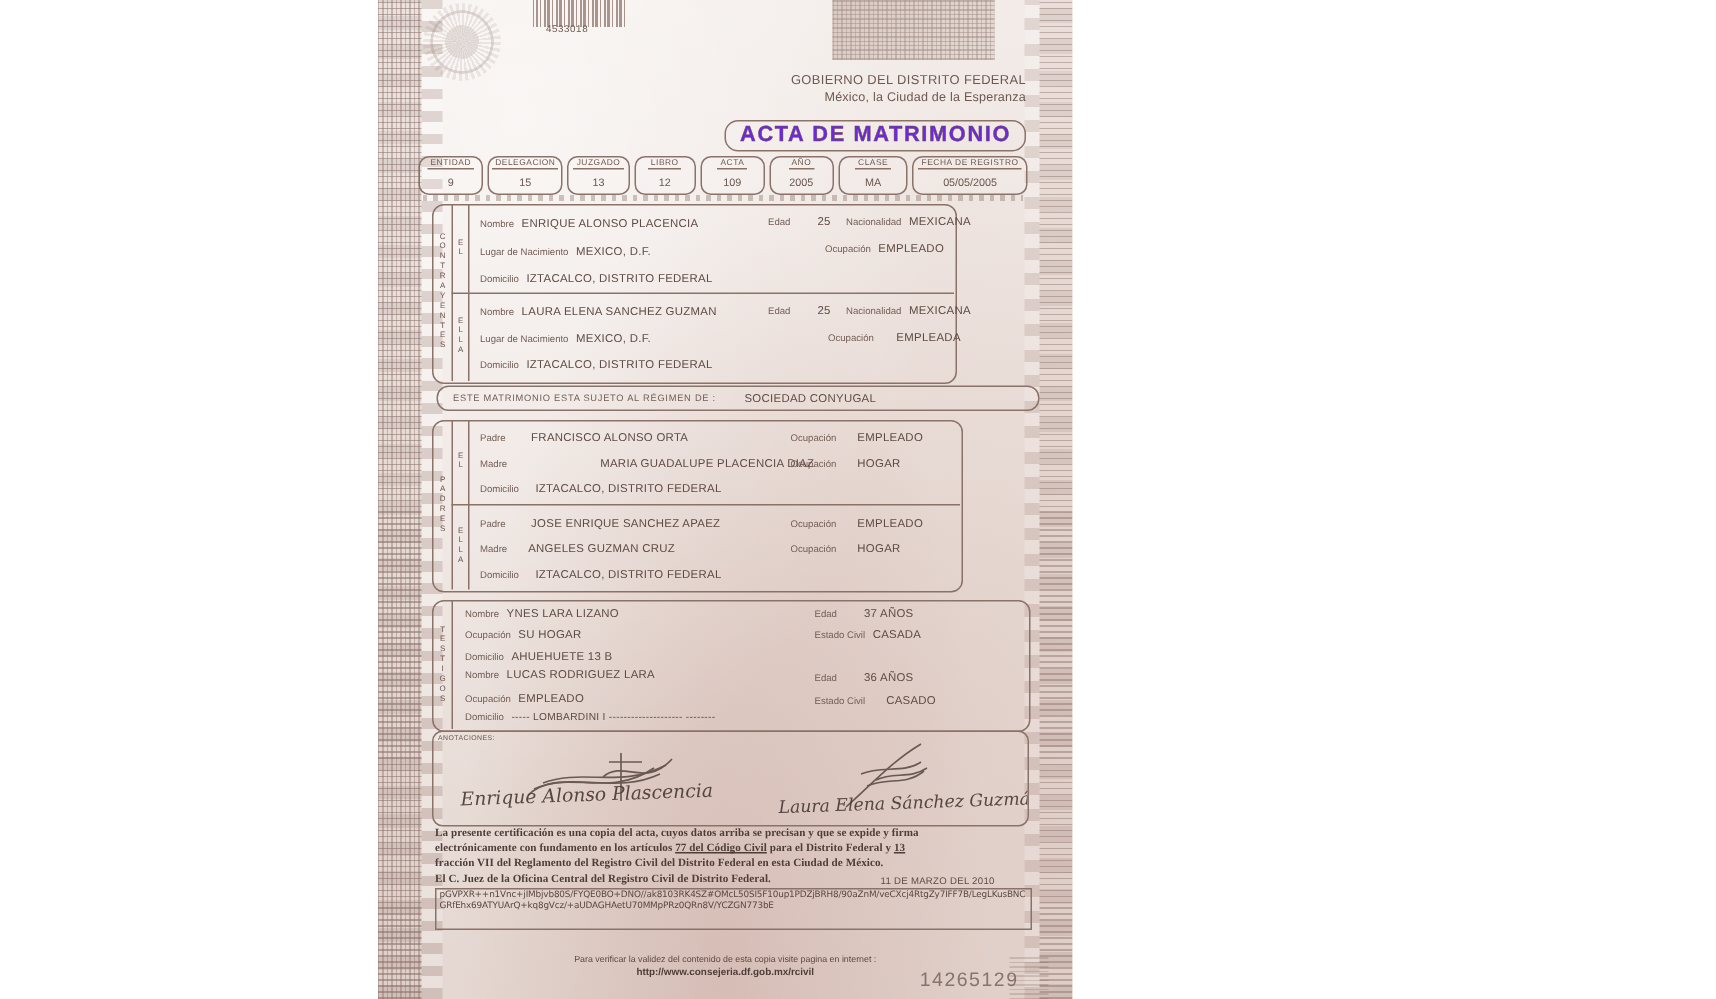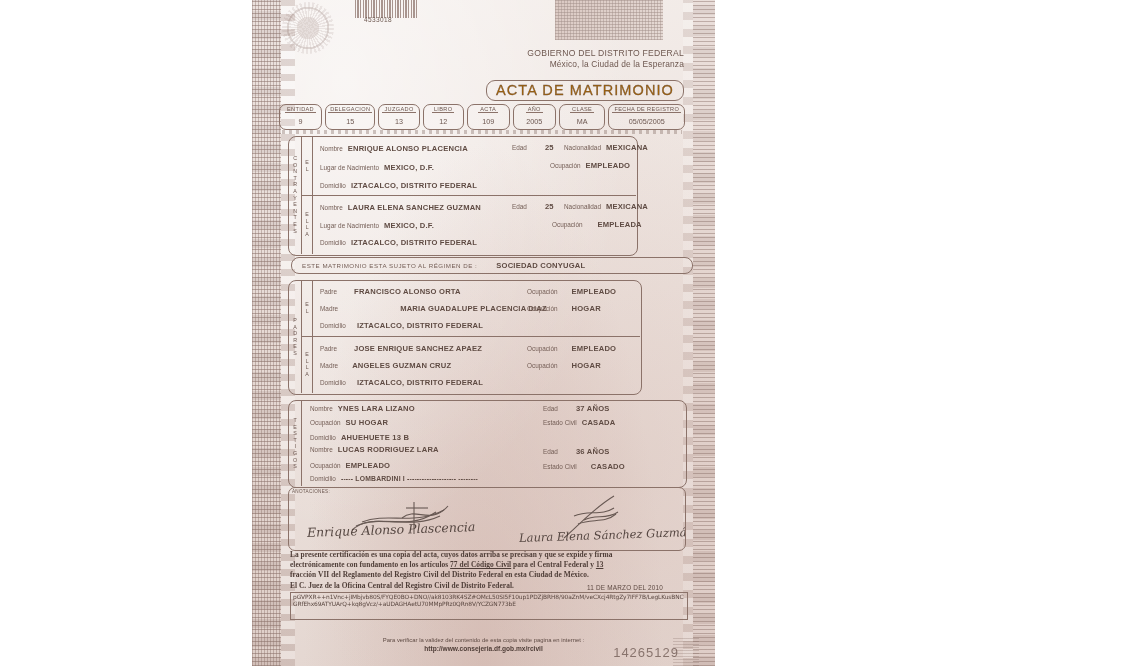--- a/index.html
+++ b/index.html
@@ -51,21 +51,21 @@
   .coat{position:absolute;left:303px;top:0px;width:108px;height:40px;opacity:.62;
      background:
        repeating-linear-gradient(0deg, rgba(110,84,76,.50) 0 1px, rgba(255,255,255,0) 1px 3px),
        repeating-linear-gradient(90deg, rgba(110,84,76,.42) 0 1px, rgba(255,255,255,0) 1px 3px),
        linear-gradient(135deg,#cbb2aa,#ded0ca);}
   .gov1{position:absolute;right:31px;top:48px;font-size:8.6px;letter-spacing:.25px;color:#6e5850;text-align:right;white-space:nowrap;}
   .gov2{position:absolute;right:31px;top:59px;font-size:8.4px;letter-spacing:.15px;color:#6e5850;text-align:right;white-space:nowrap;}
 
   .title-box{position:absolute;right:31px;top:80px;padding:1px 9px 2px;
      border:1px solid #8b7269;border-radius:9px;}
-  .title-box .t{font-size:14.5px;font-weight:normal;letter-spacing:1.1px;color:#a16207;
+  .title-box .t{font-size:14.5px;font-weight:bold;letter-spacing:1.1px;color:#6d28d9;
      -webkit-text-stroke:.3px #6b5349;white-space:nowrap;text-align:center;}
 
   
   .fields{position:absolute;left:27px;top:104px;width:406px;height:26px;display:flex;gap:3px;}
   .fbox{border:1px solid #8b7269;border-radius:7px;position:relative;
         display:flex;flex-direction:column;align-items:center;justify-content:flex-start;
         padding-top:1px;background:rgba(255,255,255,.12);}
   .fbox .lbl{font-size:5.6px;letter-spacing:.35px;color:#6b564f;border-bottom:.6px solid #8b7269;
      padding:0 2px 0px;white-space:nowrap;}
   .fbox .val{font-size:7.2px;color:#6b564f;margin-top:4px;white-space:nowrap;}
@@ -75,21 +75,21 @@
 
   
   .panel{position:absolute;border:1px solid #8b7269;border-radius:8px;}
   .vstrip{position:absolute;top:0;bottom:0;border-right:1px solid #8b7269;
      display:flex;align-items:center;justify-content:center;}
   .vtxt{writing-mode:vertical-rl;text-orientation:upright;font-size:5.3px;letter-spacing:.6px;
      color:#6b564f;line-height:1;white-space:nowrap;}
 
   .row{position:absolute;display:flex;align-items:baseline;white-space:nowrap;}
   .k{font-size:6.4px;color:#735d55;margin-right:5px;}
-  .v{font-size:7.6px;color:#5f4b43;letter-spacing:.2px;font-weight:bold;}
+  .v{font-size:7.6px;color:#5f4b43;letter-spacing:.2px;}
 
   
   .regimen{position:absolute;left:39px;top:257px;width:390px;height:15px;
      border:1px solid #8b7269;border-radius:8px;display:flex;align-items:center;padding-left:10px;}
   .regimen .k{font-size:6.2px;letter-spacing:.5px;}
   .regimen .v{font-size:7.6px;}
 
   
   .annot{position:absolute;left:36px;top:487px;width:396px;height:62px;
      border:1px solid #8b7269;border-radius:7px;overflow:hidden;}
@@ -375,21 +375,21 @@
           <path d="M34,30 C48,24 60,30 72,20"></path>
           <path d="M40,26 C52,20 62,26 74,18"></path>
         </g>
       </svg>
       <span class="sig" style="left:18px;top:34px;font-size:12.5px;">Enrique Alonso Plascencia</span>
       <span class="sig" style="left:230px;top:40px;font-size:11.5px;">Laura Elena Sánchez Guzmán</span>
     </div>
 
     <div class="cert">
       <div>La presente certificación es una  copia del acta, cuyos datos arriba se precisan y que se  expide y firma</div>
-      <div><span>electrónicamente con fundamento en  los artículos </span><u>77 del Código Civil</u><span> para el Central  Federal y </span><u>13</u></div>
+      <div><span>electrónicamente con fundamento en  los artículos </span><u>77 del Código Civil</u><span> para el Distrito  Federal y </span><u>13</u></div>
       <div>fracción VII del Reglamento del  Registro Civil del Distrito Federal en esta Ciudad de México.</div>
       <div>El  C. Juez  de la Oficina Central del Registro  Civil de Distrito Federal.</div>
     </div>
     <div class="fecha-sello">11 DE MARZO DEL 2010</div>
 
     <div class="hashbox">
       <div class="hash">pGVPXR++n1Vnc+jIMbjvb80S/FYQE0BO+DNO//ak8103RK4SZ#OMcL50SI5F10up1PDZjBRH8/90aZnM/veCXcj4RtgZy7IFF7B/LegLKusBNCGRfEhx69ATYUArQ+kq8gVcz/+aUDAGHAetU70MMpPRz0QRn8V/YCZGN773bE</div>
     </div>
 
 

